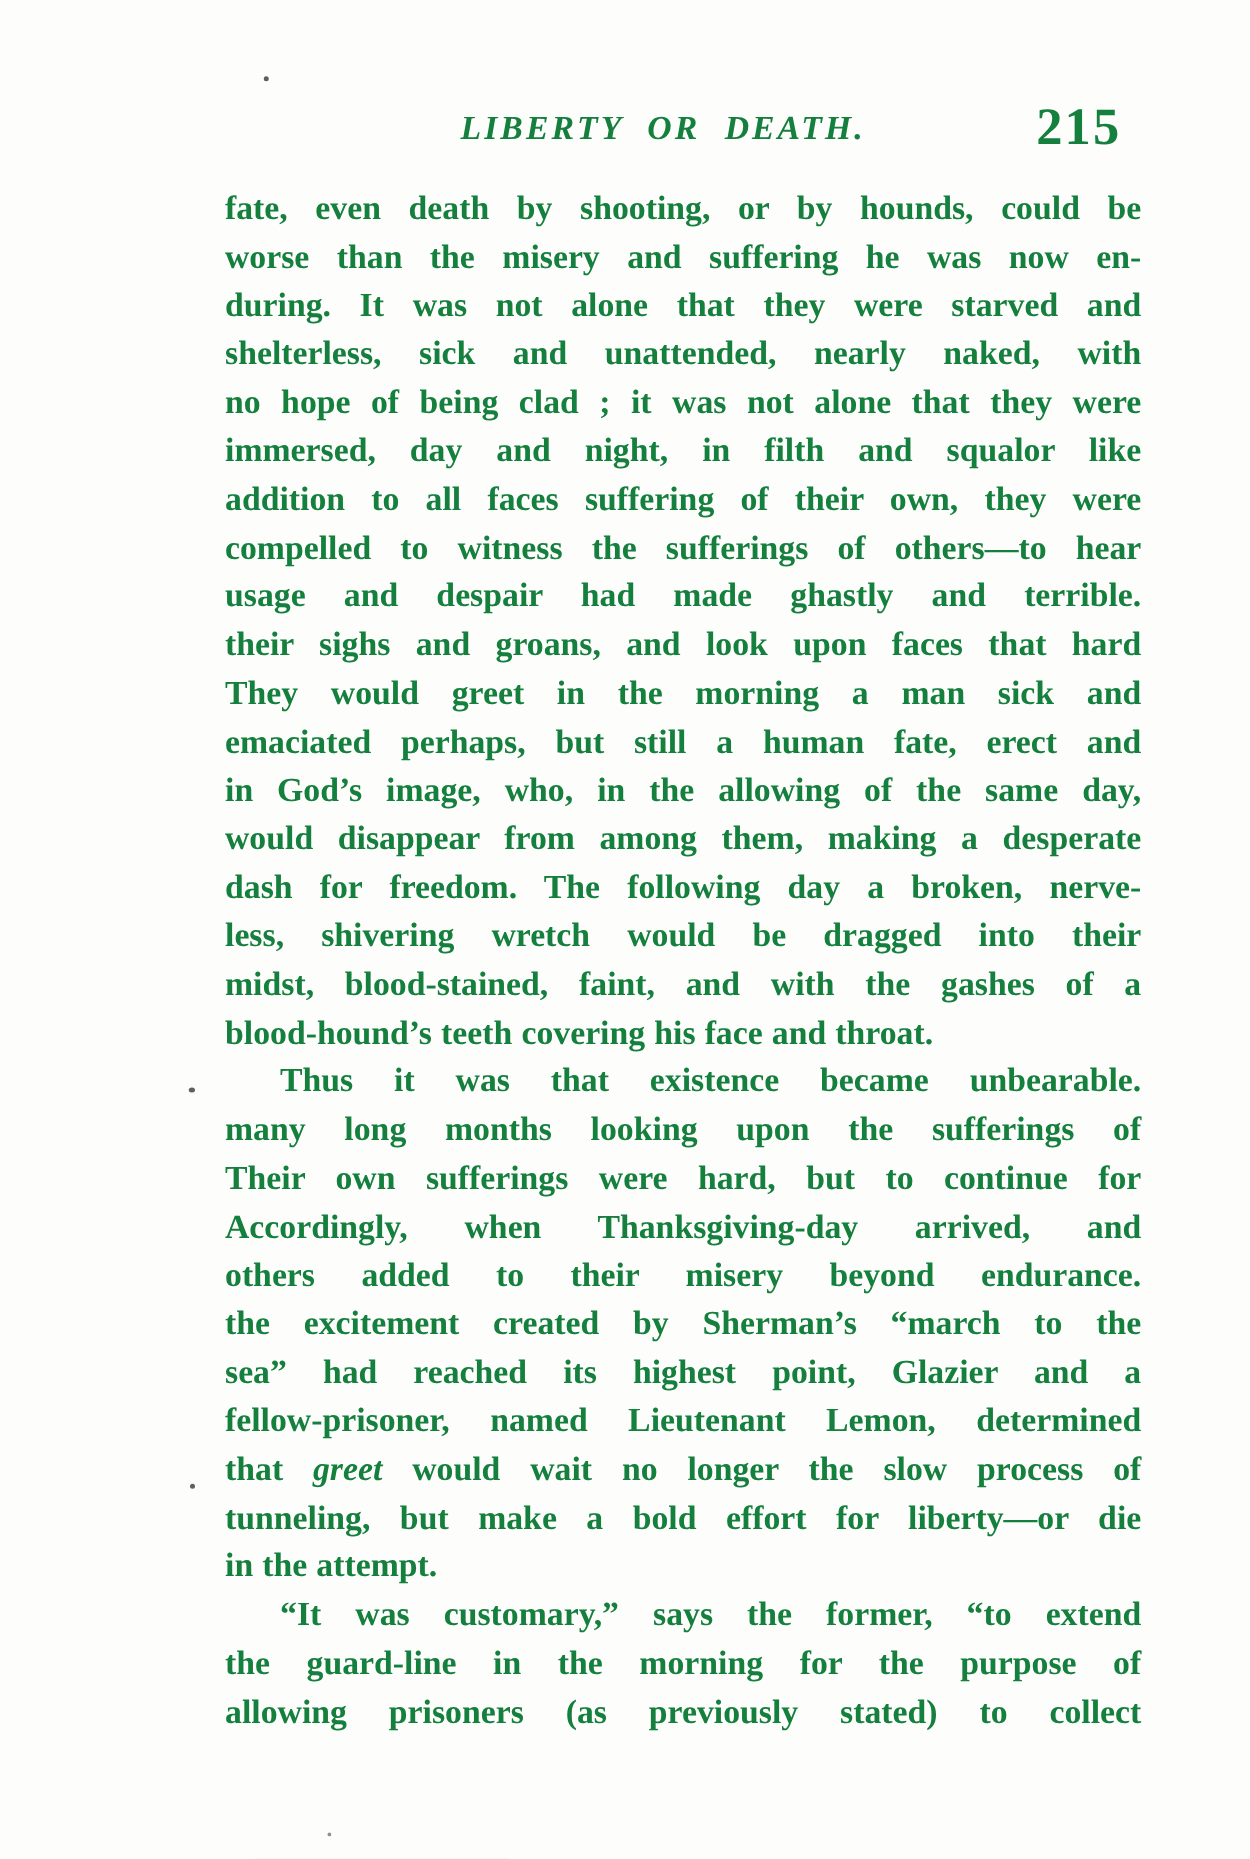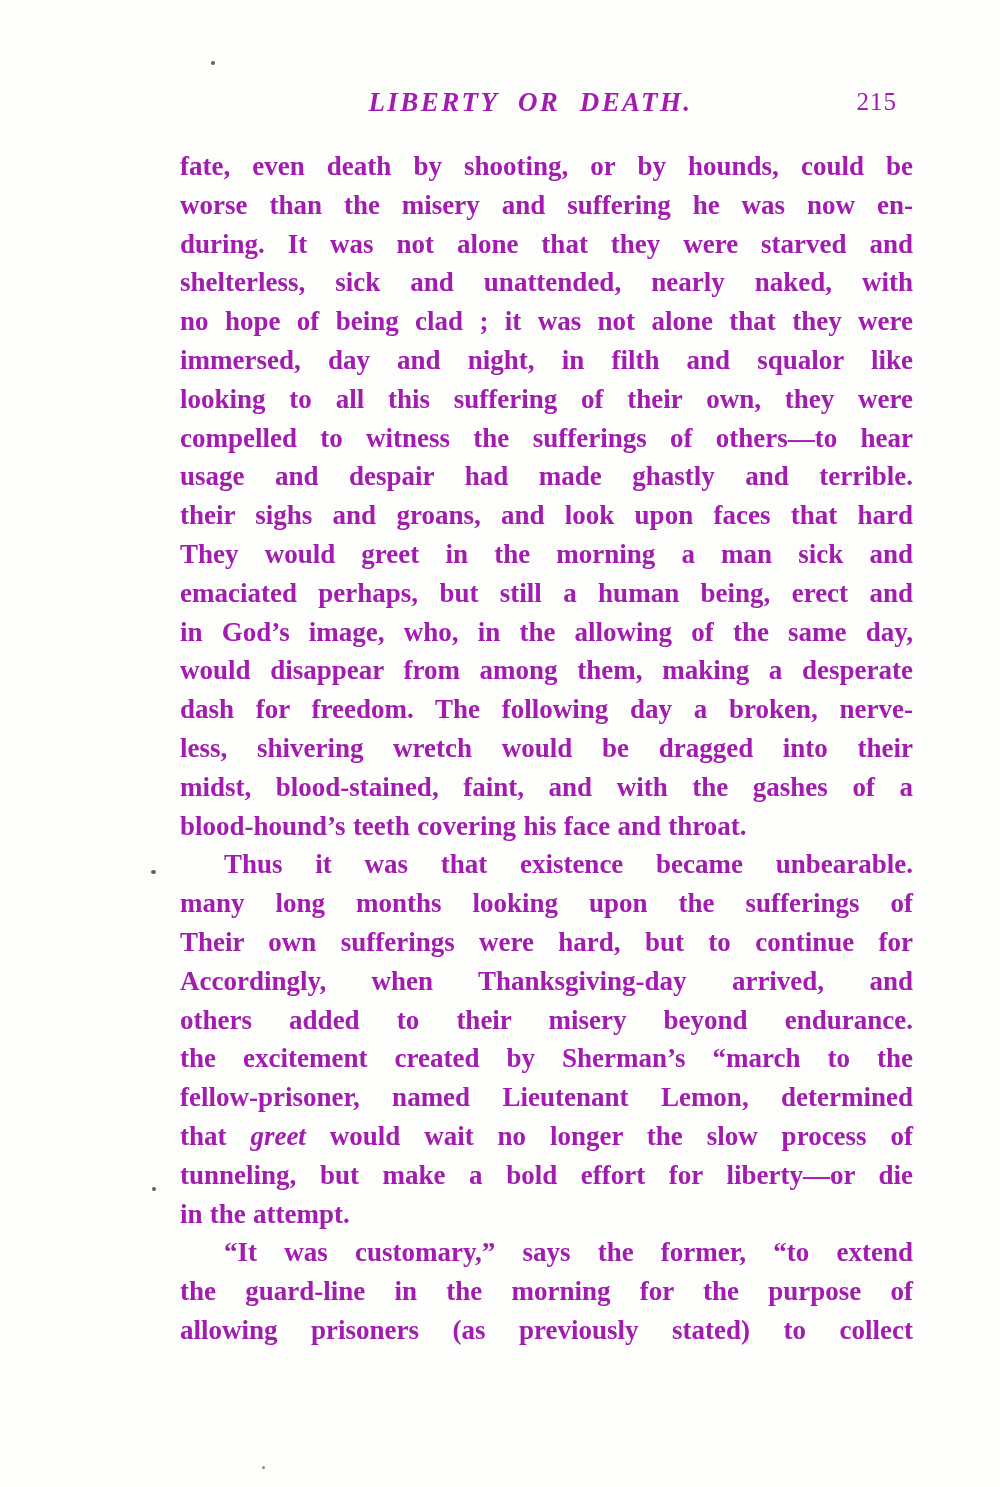--- a/index.html
+++ b/index.html
@@ -5,21 +5,21 @@
   html, body { margin: 0; padding: 0; background: #e8e8e8; }
   * { box-sizing: border-box; }
 
   .scan-page {
     position: relative;
     width: 1000px;
     height: 1487px;
     background: #fdfdfc;
     overflow: hidden;
     font-family: "Liberation Serif", serif;
-    color: #a21caf;
+    color: #15803d;
   }
 
   
   .page-header {
     position: absolute;
     left: 164px;
     top: 84px;
     width: 733px;
     height: 40px;
   }
@@ -32,22 +32,22 @@
     font-size: 27px;
     letter-spacing: 0.09em;
     word-spacing: 0.38em;
     line-height: 36px;
     white-space: nowrap;
   }
   .page-number {
     position: absolute;
     right: 0;
     top: -2px;
-    font-weight: normal;
-    font-size: 25px;
+    font-weight: bold;
+    font-size: 42px;
     line-height: 40px;
     letter-spacing: 0.04em;
   }
 
   
   .page-body {
     position: absolute;
     left: 180px;
     top: 147px;
     width: 733px;
@@ -88,40 +88,41 @@
   </div>
 
   <div class="page-body">
       <div>
         <div class="line"><span>fate, even death by shooting, or by hounds, could be</span></div>
         <div class="line"><span>worse than the misery and suffering he was now en-</span></div>
         <div class="line"><span>during. It was not alone that they were starved and</span></div>
         <div class="line"><span>shelterless, sick and unattended, nearly naked, with</span></div>
         <div class="line"><span>no hope of being clad ; it was not alone that they were</span></div>
         <div class="line"><span>immersed, day and night, in filth and squalor like</span></div>
-        <div class="line"><span>looking to all this suffering of their own, they were</span></div>
+        <div class="line"><span>addition to all faces suffering of their own, they were</span></div>
         <div class="line"><span>compelled to witness the sufferings of others—to hear</span></div>
         <div class="line"><span>usage and despair had made ghastly and terrible.</span></div>
         <div class="line"><span>their sighs and groans, and look upon faces that hard</span></div>
         <div class="line"><span>They would greet in the morning a man sick and</span></div>
-        <div class="line"><span>emaciated perhaps, but still a human being, erect and</span></div>
+        <div class="line"><span>emaciated perhaps, but still a human fate, erect and</span></div>
         <div class="line"><span>in God’s image, who, in the allowing of the same day,</span></div>
         <div class="line"><span>would disappear from among them, making a desperate</span></div>
         <div class="line"><span>dash for freedom. The following day a broken, nerve-</span></div>
         <div class="line"><span>less, shivering wretch would be dragged into their</span></div>
         <div class="line"><span>midst, blood-stained, faint, and with the gashes of a</span></div>
         <div class="line no-just"><span>blood-hound’s teeth covering his face and throat.</span></div>
       </div>
       <div>
         <div class="line indent"><span>Thus it was that existence became unbearable.</span></div>
         <div class="line"><span>many long months looking upon the sufferings of</span></div>
         <div class="line"><span>Their own sufferings were hard, but to continue for</span></div>
         <div class="line"><span>Accordingly, when Thanksgiving-day arrived, and</span></div>
         <div class="line"><span>others added to their misery beyond endurance.</span></div>
         <div class="line"><span>the excitement created by Sherman’s “march to the</span></div>
+        <div class="line"><span>sea” had reached its highest point, Glazier and a</span></div>
         <div class="line"><span>fellow-prisoner, named Lieutenant Lemon, determined</span></div>
         <div class="line"><span>that </span><span class="it">greet</span><span> would wait no longer the slow process of</span></div>
         <div class="line"><span>tunneling, but make a bold effort for liberty—or die</span></div>
         <div class="line no-just"><span>in the attempt.</span></div>
       </div>
       <div>
         <div class="line indent"><span>“It was customary,” says the former, “to extend</span></div>
         <div class="line"><span>the guard-line in the morning for the purpose of</span></div>
         <div class="line"><span>allowing prisoners (as previously stated) to collect</span></div>
       </div>

